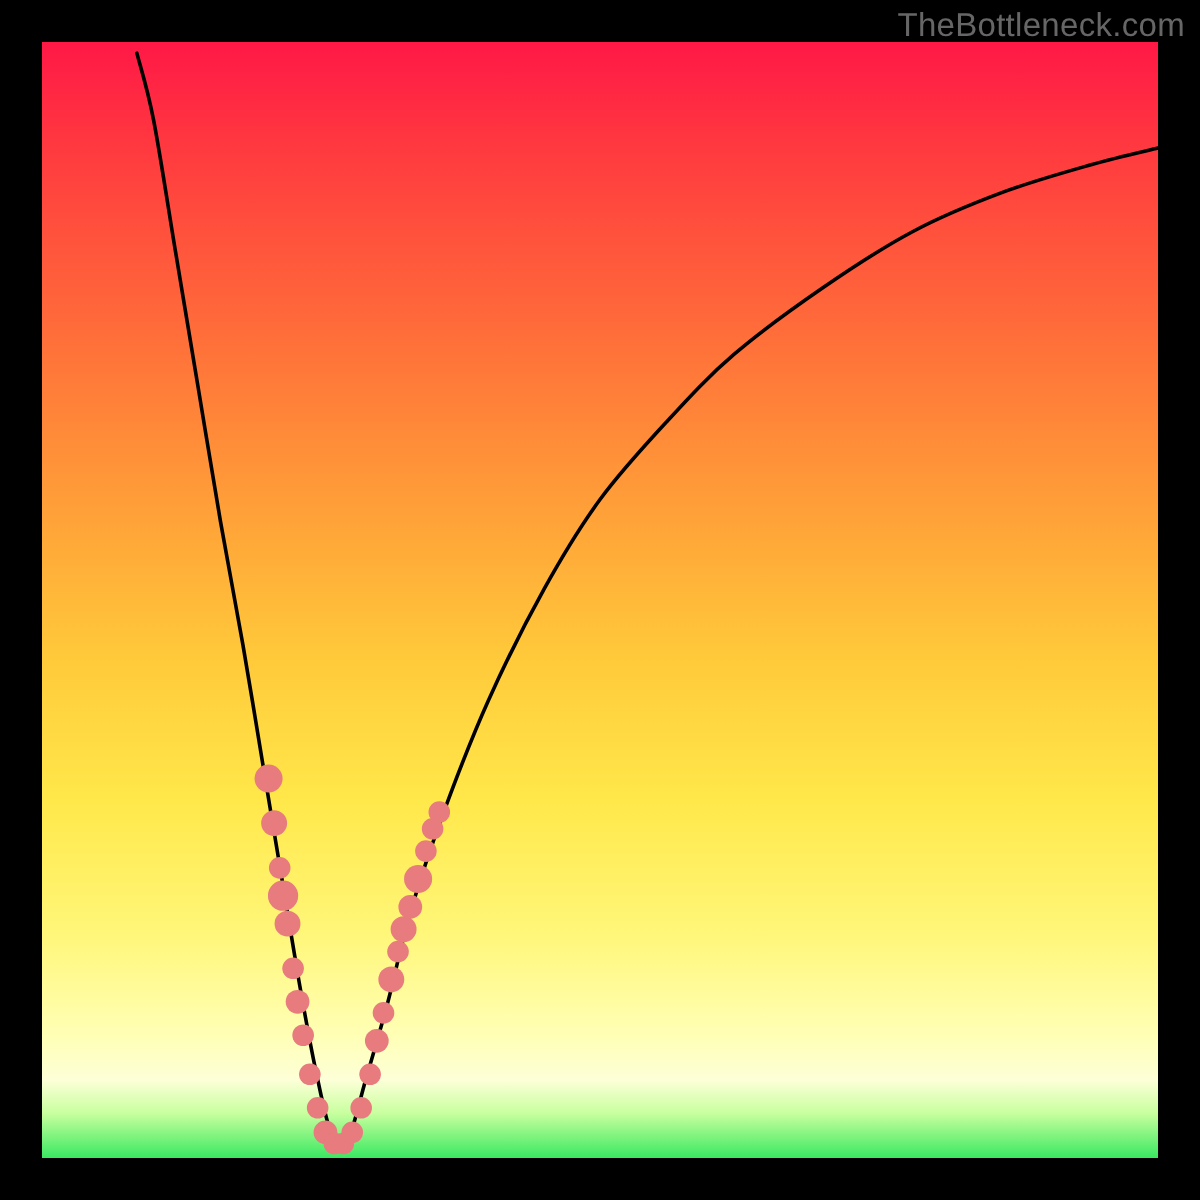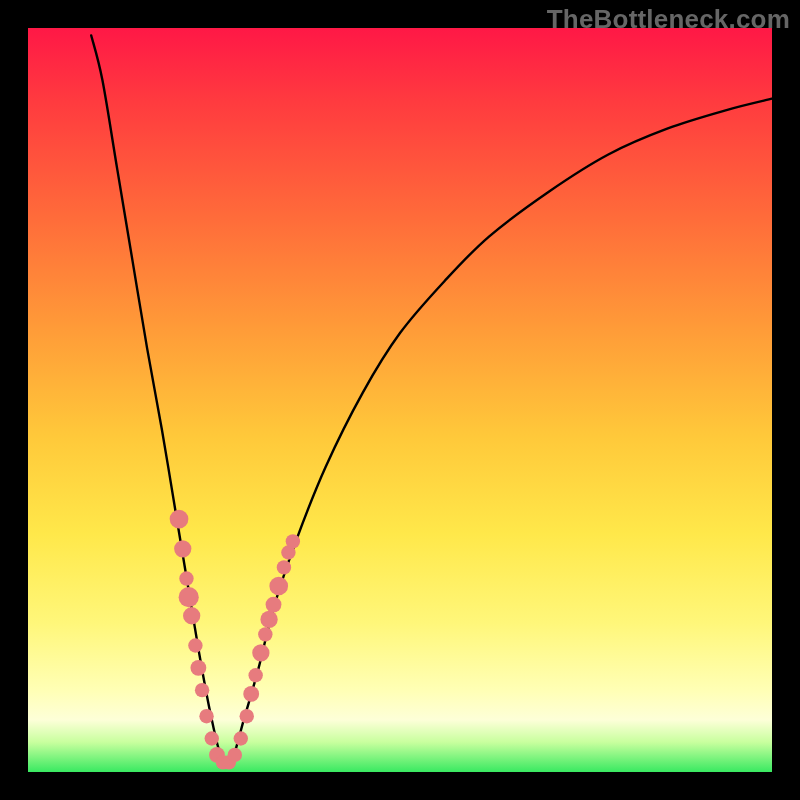--- a/index.html
+++ b/index.html
@@ -37,22 +37,22 @@
       #fdffd8 93%,
       #c8ff9e 96%,
       #39e961 100%
     );
   }
   .watermark {
     position: absolute;
     top: 4px;
     right: 10px;
     color: #666;
-    font-size: 26px;
-    font-weight: 700;
+    font-size: 22px;
+    font-weight: 400;
     letter-spacing: 0.2px;
     user-select: none;
   }
   svg.curve {
     position: absolute;
     left: 0;
     top: 0;
     width: 744px;
     height: 744px;
     overflow: visible;

